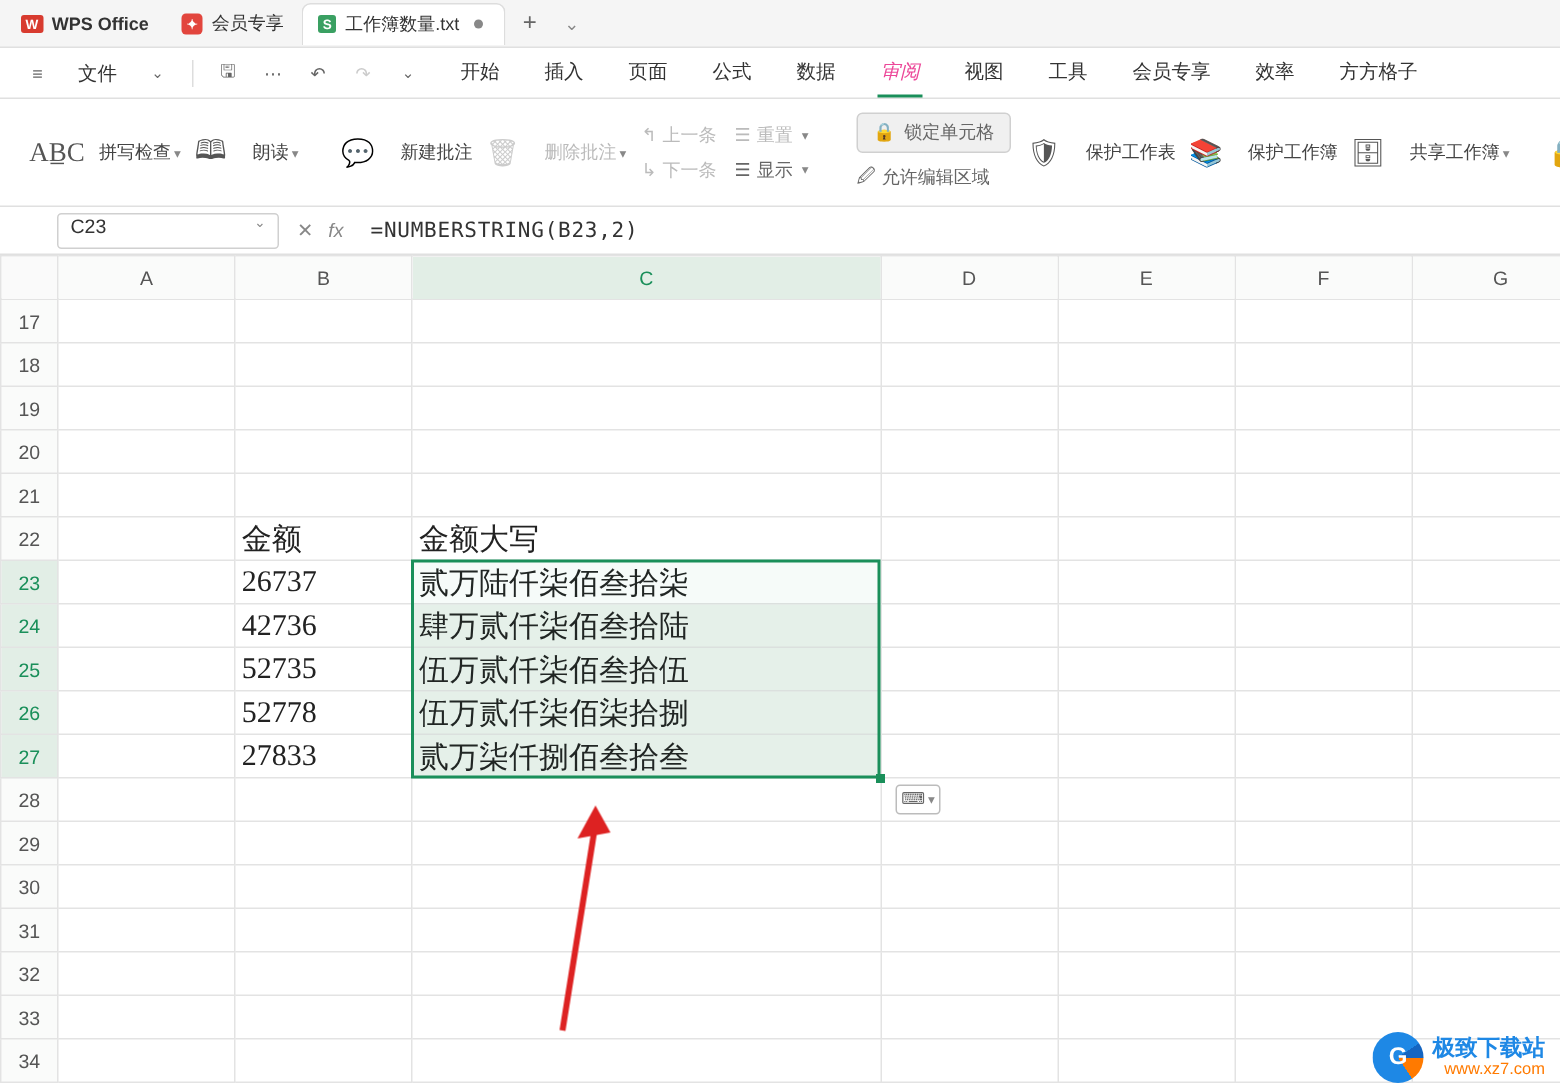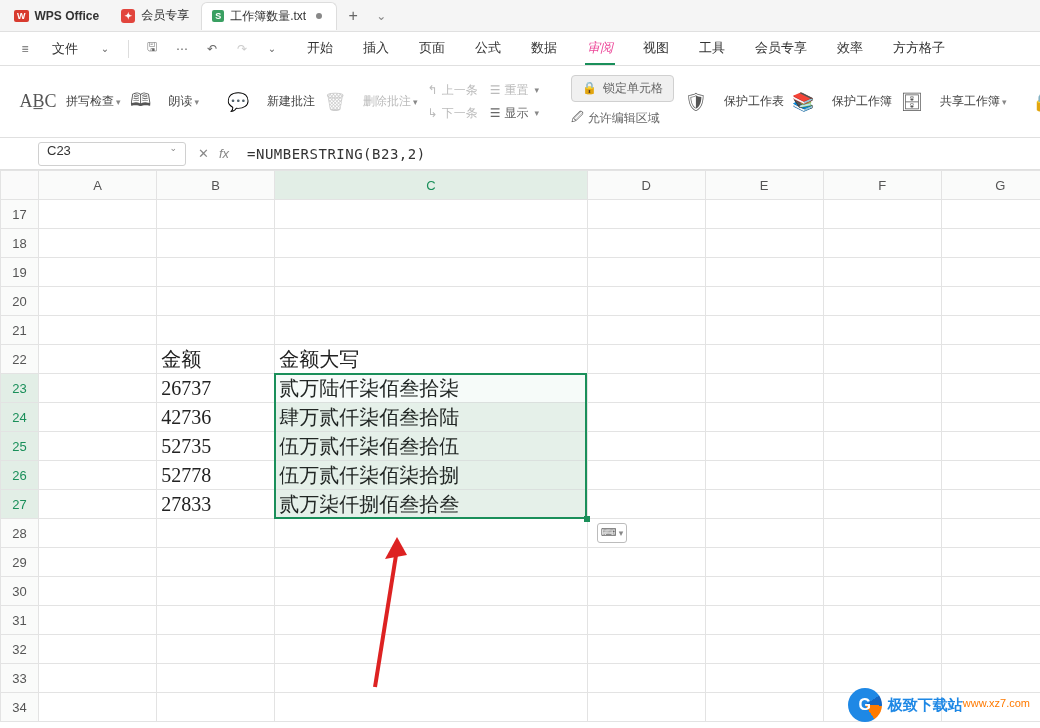--- a/index.html
+++ b/index.html
@@ -241,21 +241,21 @@
     display: flex;
     align-items: center;
     gap: 6px;
   }
   .logo-swirl {
     width: 34px; height: 34px; border-radius: 50%;
     background: conic-gradient(from 200deg,#1e88e5 0 60%, #1565c0 60% 70%, #ff7a00 70% 85%, #1e88e5 85% 100%);
     display: flex; align-items: center; justify-content: center;
     color: #fff; font-weight: bold; font-size: 16px;
   }
-  .logo-text { display: flex; flex-direction: row; line-height: 1.1; }
+  .logo-text { display: flex; flex-direction: column; line-height: 1.1; align-items: flex-end; }
   .logo-text .cn { font-size: 15px; color: #1e88e5; font-weight: bold; }
   .logo-text .en { font-size: 11px; color: #ff7a00; }
 </style>
 </head>
 <body>
 
 <div class="titlebar">
   <div class="app-tab">
     <span class="wps-badge">W</span>
     <span>WPS Office</span>

